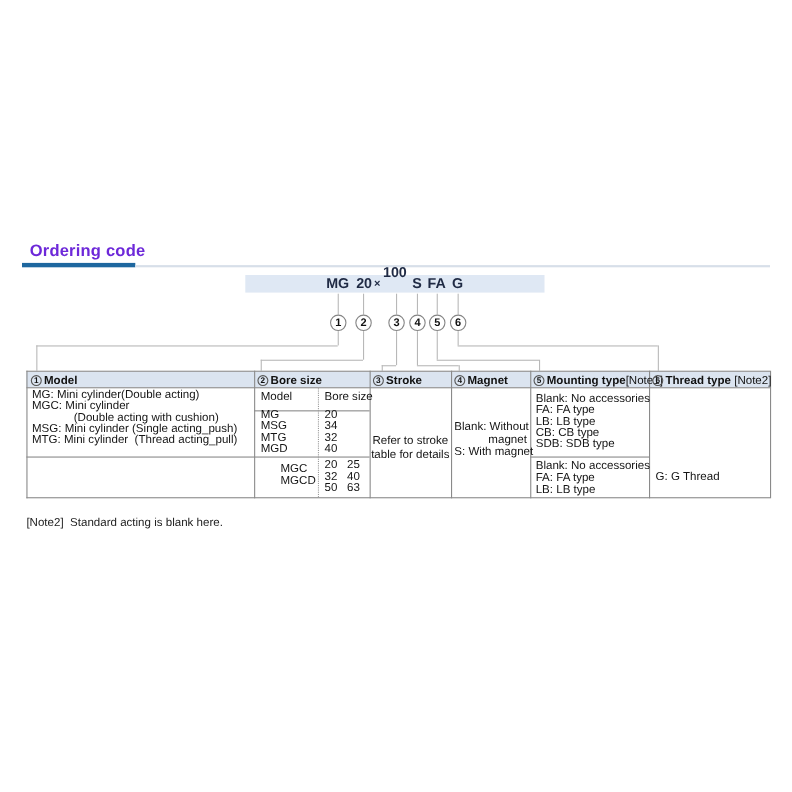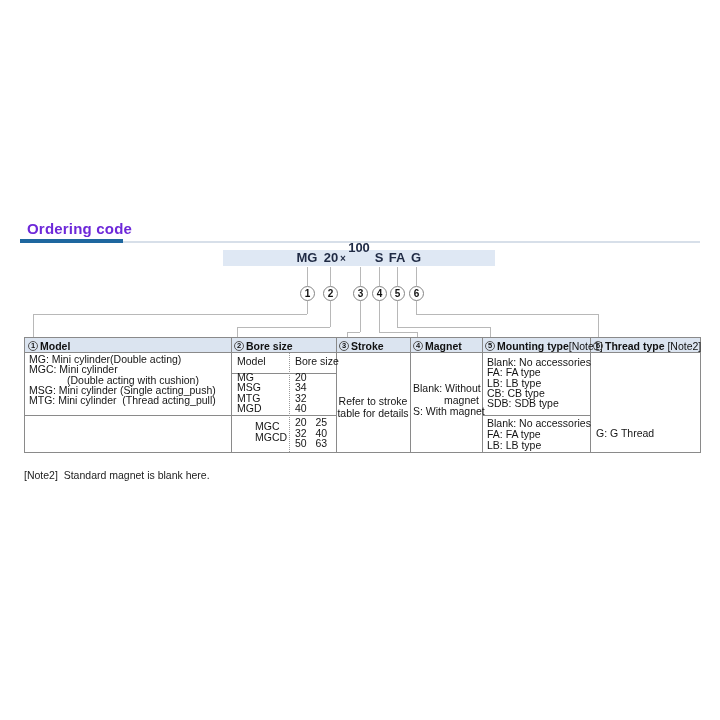--- a/index.html
+++ b/index.html
@@ -177,15 +177,15 @@
   </div>
 
   <div class="cell" style="left:487px;top:418px;">
     <div class="cl" style="line-height:11px;">Blank: No accessories</div>
     <div class="cl" style="line-height:11px;">FA: FA type</div>
     <div class="cl" style="line-height:11px;">LB: LB type</div>
   </div>
 
   <div class="cell cl" style="left:596px;top:392px;margin-top:36px;">G: G Thread</div>
 
-  <div class="note" style="left:24px;top:469px;">[Note2]  Standard magnet is blank here.</div>
+  <div class="note" style="left:24px;top:469px;">[Note2]  Standard acting is blank here.</div>
 
 </div>
 
 </body></html>

